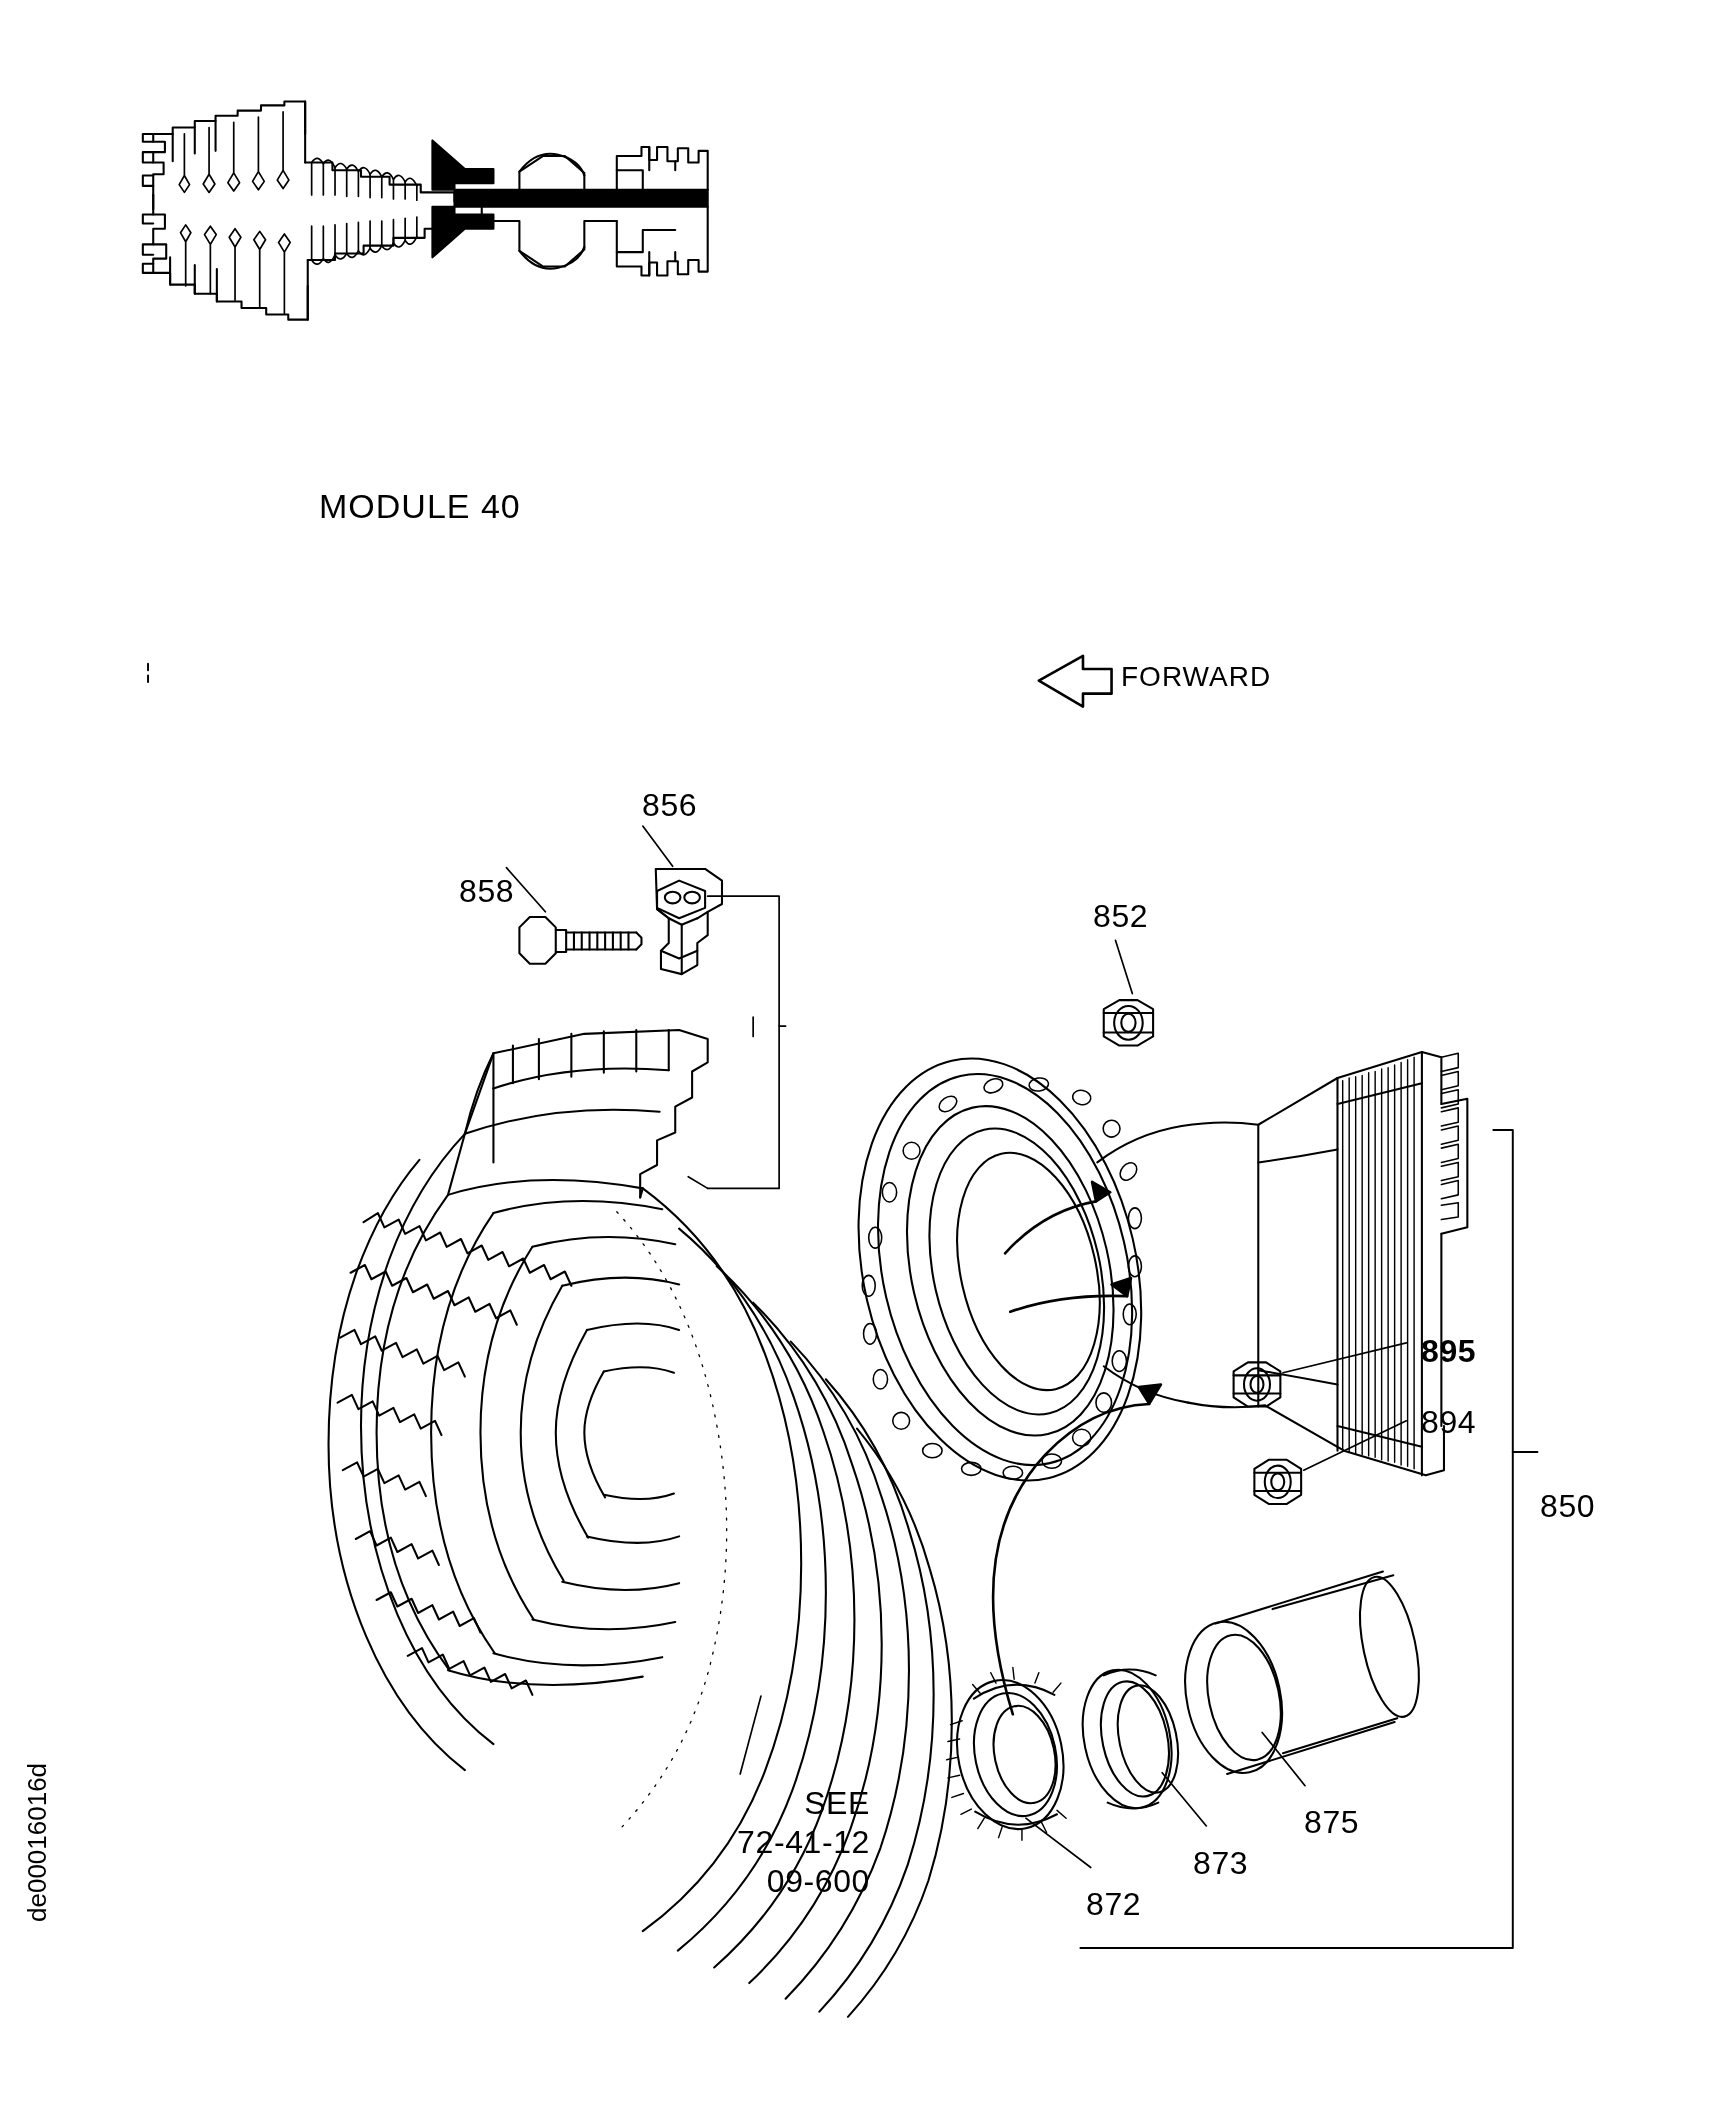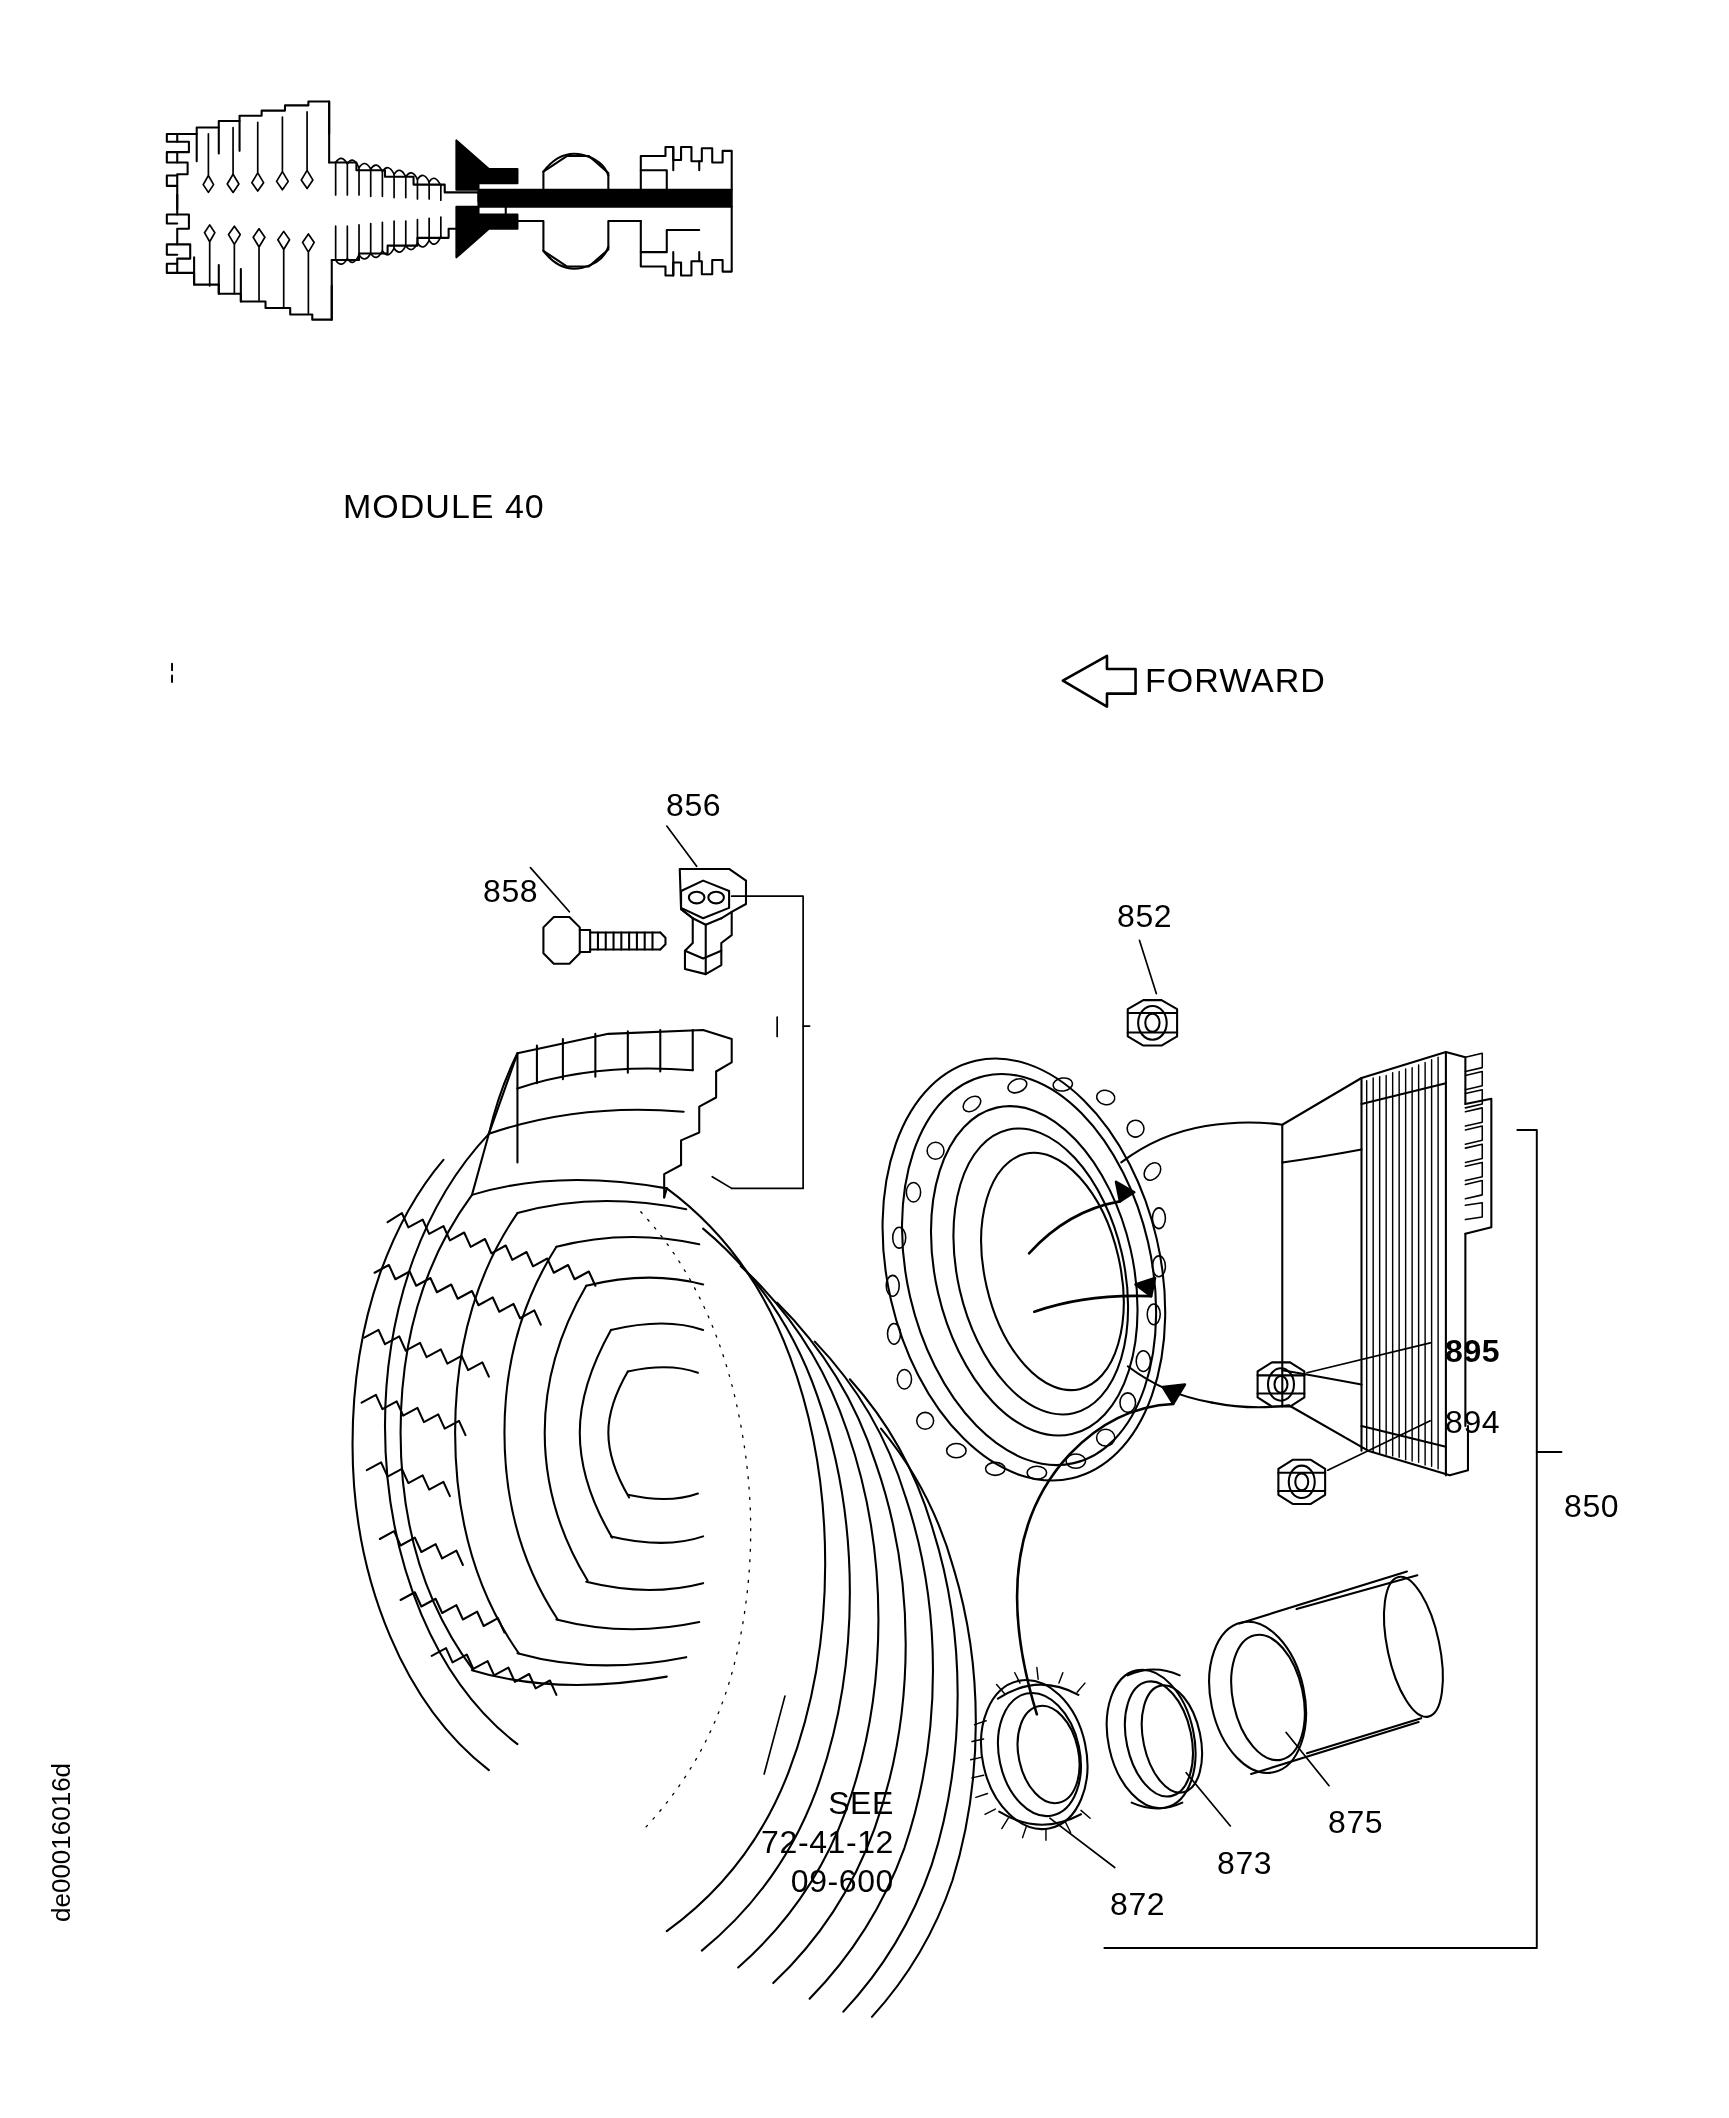--- a/index.html
+++ b/index.html
@@ -13,21 +13,20 @@
     position: relative;
     font-family: "Liberation Sans", sans-serif;
     color: #000000;
     overflow: hidden;
   }
   .page {
     position: absolute;
     left: 0; top: 0;
     width: 1405px;
     height: 2119px;
-    margin-left: 24px;
   }
   svg.art {
     position: absolute;
     left: 0; top: 0;
     width: 1729px;
     height: 2119px;
   }
   .lbl {
     position: absolute;
     font-family: "Liberation Sans", sans-serif;
@@ -53,21 +52,21 @@
     position: absolute;
     left: 319px;
     top: 487px;
     font-size: 34px;
     letter-spacing: 1px;
   }
   .forward-label {
     position: absolute;
     left: 1121px;
     top: 661px;
-    font-size: 34px;
+    font-size: 28px;
     letter-spacing: 1px;
   }
   .see-block {
     position: absolute;
     left: 649px;
     top: 1784px;
     width: 221px;
     font-size: 32px;
     line-height: 39px;
     text-align: right;

